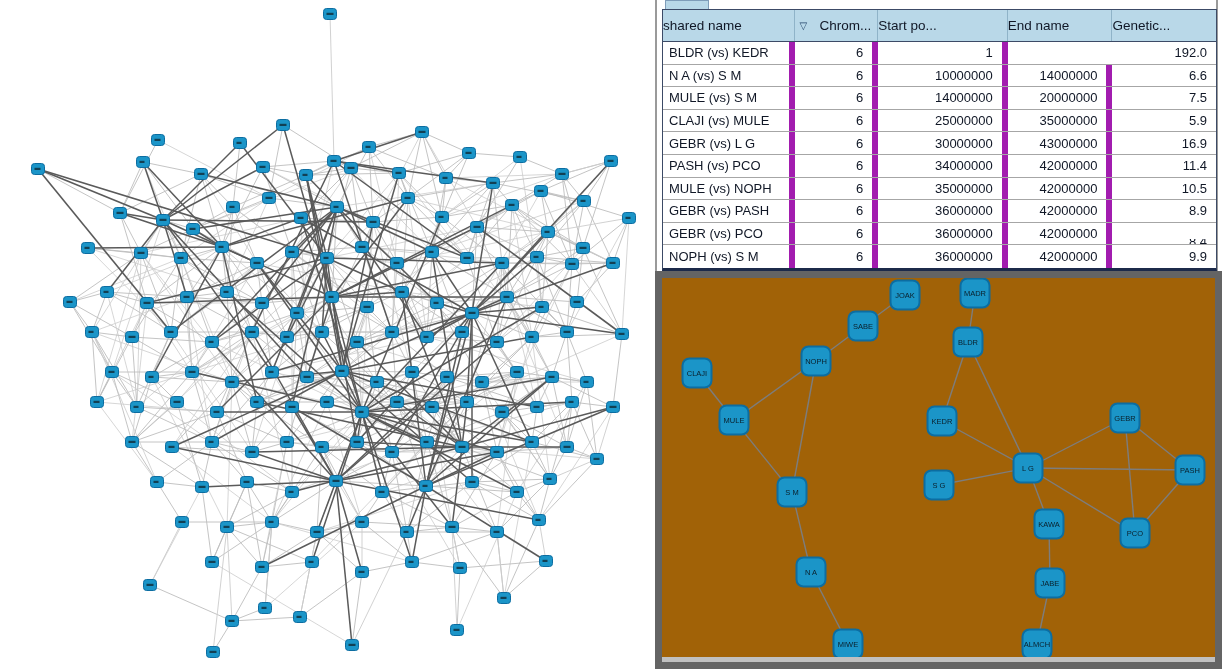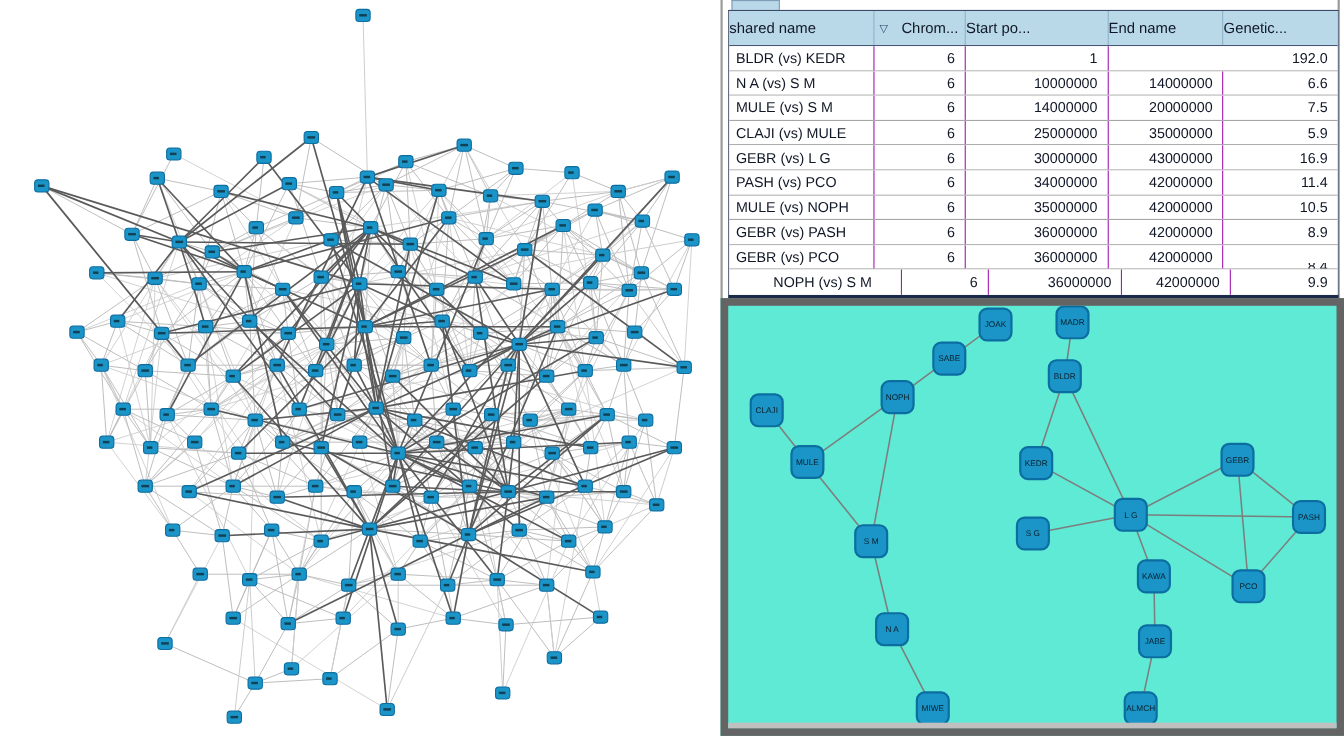--- a/index.html
+++ b/index.html
@@ -16,26 +16,26 @@
   .grid{position:absolute;left:7px;top:9px;width:555px;box-sizing:border-box;background:#fff;
         border:1px solid #3c4a66;border-bottom:3px solid #1c2a4a;}
   .thead{display:flex;height:32px;background:#b9d8e8;border-bottom:1px solid #3c4a66;box-sizing:border-box;}
   .th{box-sizing:border-box;display:flex;align-items:center;justify-content:flex-start;
       padding-right:6px;font-size:13.5px;color:#101726;border-right:1px solid #8fb3c8;overflow:hidden;white-space:nowrap;}
   .th:last-child{border-right:none;}
   .funnel{margin-right:auto;padding-left:5px;font-size:10px;color:#23456a;}
   .tr{display:flex;height:22.6px;border-bottom:1px solid #a6a6a6;box-sizing:border-box;background:#fff;}
   .tr:last-child{border-bottom:none;}
   .td{box-sizing:border-box;display:flex;align-items:center;justify-content:flex-end;
-      padding-right:9px;font-size:13px;color:#101726;border-right:1px solid #a21caf;overflow:hidden;white-space:nowrap;}
+      padding-right:9px;font-size:13px;color:#101726;border-right:6px solid #a21caf;overflow:hidden;white-space:nowrap;}
   .td:last-child{border-right:none;}
   .td.left{justify-content:flex-start;padding-left:6px;padding-right:0;}
   
   .net-panel{position:absolute;left:655px;top:271px;width:567px;height:398px;box-sizing:border-box;
-             border:7px solid #646464;background:#5eead4;}
+             border:7px solid #646464;background:#a16207;}
   .small-graph{position:absolute;left:0;top:0;}
   .bottom-strip{position:absolute;left:0;bottom:0;width:100%;height:5px;background:#c0c0c0;}
   svg text{user-select:none;}
 </style>
 </head>
 <body>
 
 <div class="root">
 
   <svg class="big-graph" id="bigGraph" width="655" height="669">
@@ -1295,21 +1295,21 @@
             <div class="td" style="width: 104px;">8.9</div>
           </div>
           <div class="tr">
             <div class="td left" style="width: 132px;">GEBR (vs) PCO</div>
             <div class="td" style="width: 84px;">6</div>
             <div class="td" style="width: 130px;">36000000</div>
             <div class="td" style="width: 105px;">42000000</div>
             <div class="td" style="width: 104px; margin-top: 16px;">8.4</div>
           </div>
           <div class="tr">
-            <div class="td left" style="width: 132px; margin-left: 34px;">NOPH (vs) S M</div>
+            <div class="td left" style="width: 132px;">NOPH (vs) S M</div>
             <div class="td" style="width: 84px;">6</div>
             <div class="td" style="width: 130px;">36000000</div>
             <div class="td" style="width: 105px;">42000000</div>
             <div class="td" style="width: 104px;">9.9</div>
           </div>
         </div>
     </div>
   </div>
 
   <div class="net-panel">

